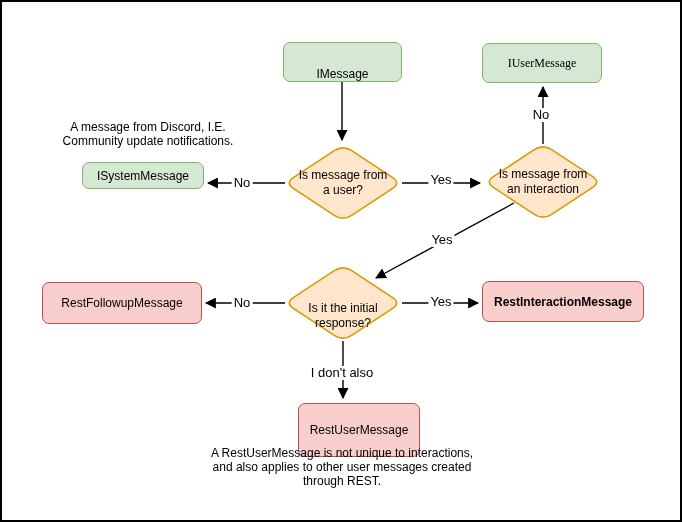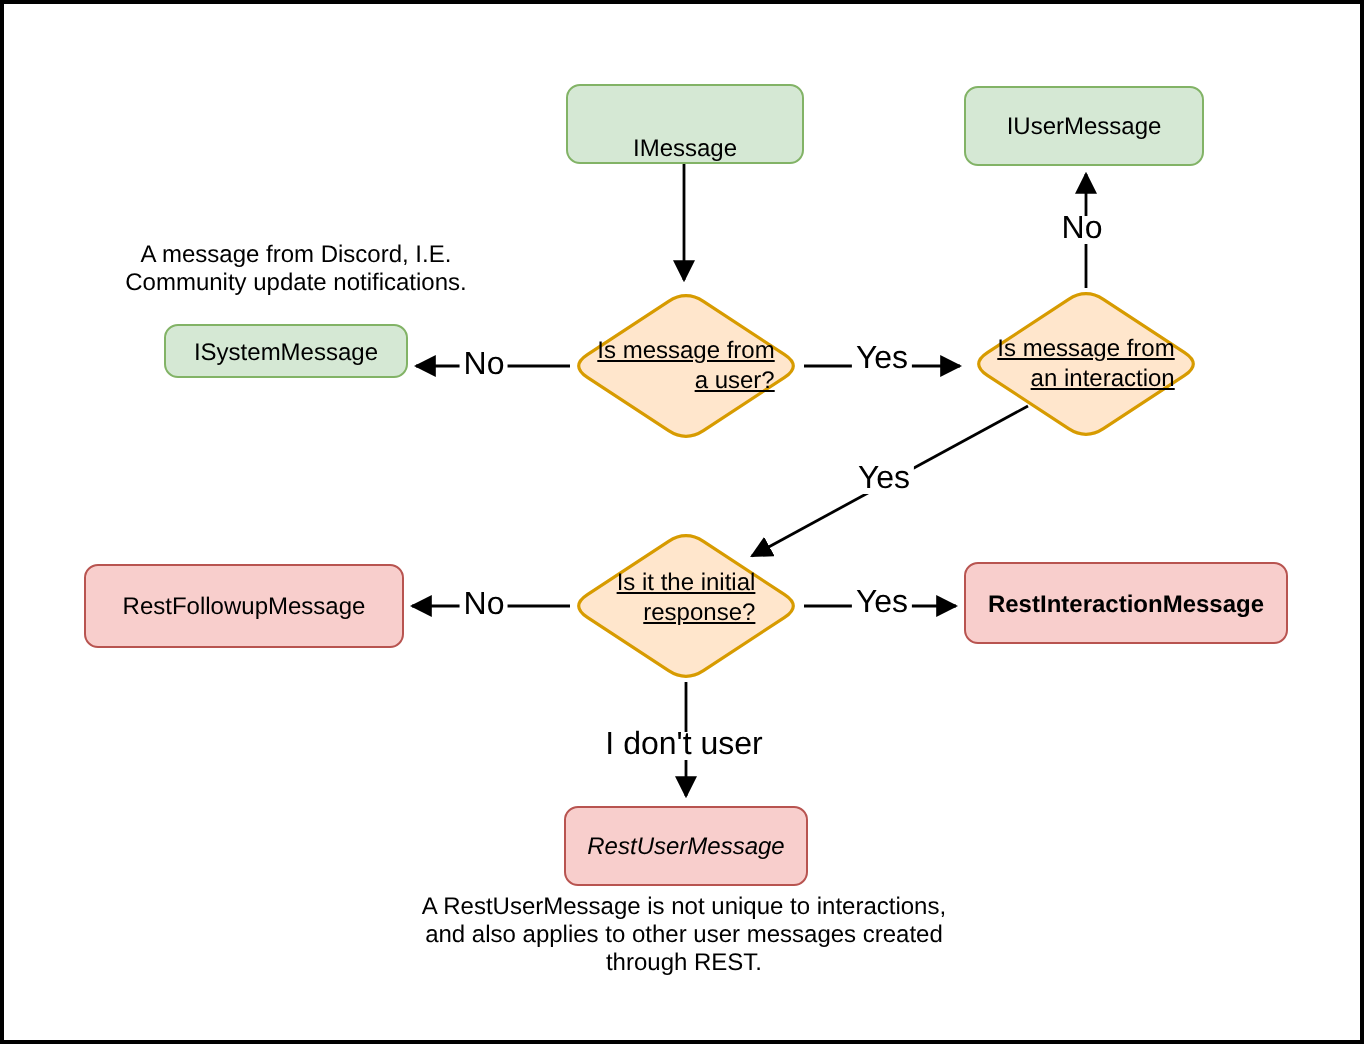--- a/index.html
+++ b/index.html
@@ -29,33 +29,32 @@
     border-radius: 7px;
     font-size: 12px;
     text-align: center;
     box-sizing: border-box;
   }
   .node-green { background: var(--green_fill, #d5e8d4); border: 1.5px solid var(--green_stroke, #82b366); }
   .node-red   { background: var(--red_fill, #f8cecc);   border: 1.5px solid var(--red_stroke, #b85450); }
   .diamond-label {
     position: absolute;
     transform: translate(-50%, -50%);
-    text-align: right;
+    text-align: center;
     font-size: 12px;
     line-height: 15px;
     white-space: pre-line;
     pointer-events: none;
-    text-decoration: underline;
   }
   .edge-label {
     position: absolute;
     transform: translate(-50%, -50%);
     background: var(--background, #ffffff);
     padding: 0 2px;
-    font-size: 16px;
+    font-size: 13px;
     line-height: 14px;
     white-space: nowrap;
   }
   .annotation {
     position: absolute;
     text-align: center;
     font-size: 12px;
     line-height: 14px;
     white-space: pre-line;
   }
@@ -83,54 +82,54 @@
 
     <path class="diamond" d="M349.7,148.7 L390.3,175.3 Q399,181 390.3,186.7 L349.7,213.3 Q341,219 332.3,213.3 L291.7,186.7 Q283,181 291.7,175.3 L332.3,148.7 Q341,143 349.7,148.7 Z"></path>
     <path class="diamond" d="M549.7,147.7 L590.3,174.3 Q599,180 590.3,185.7 L549.7,212.3 Q541,218 532.3,212.3 L491.7,185.7 Q483,180 491.7,174.3 L532.3,147.7 Q541,142 549.7,147.7 Z"></path>
     <path class="diamond" d="M349.7,268.7 L390.3,295.3 Q399,301 390.3,306.7 L349.7,333.3 Q341,339 332.3,333.3 L291.7,306.7 Q283,301 291.7,295.3 L332.3,268.7 Q341,263 349.7,268.7 Z"></path>
   </svg>
 
   <div class="node-box node-green" style="left:281px; top:40px; width:119px; height:40px;align-items:flex-end;">
     <span>IMessage</span>
   </div>
 
-  <div class="node-box node-green" style="left:480px; top:41px; width:120px; height:40px;">
+  <div class="node-box node-green" style="left:480px; top:41px; width:120px; height:40px;font-family:Liberation Serif, serif;">
     <span>IUserMessage</span>
   </div>
 
   <div class="node-box node-green" style="left:80px; top:160px; width:122px; height:27px;">
     <span>ISystemMessage</span>
   </div>
 
   <div class="node-box node-red" style="left:40px; top:280px; width:160px; height:42px;align-items:center;">
     <span>RestFollowupMessage</span>
   </div>
 
   <div class="node-box node-red" style="left:480px; top:279px; width:162px; height:41px;font-weight:bold;">
     <span>RestInteractionMessage</span>
   </div>
 
-  <div class="node-box node-red" style="left:280px; top:401px; width:122px; height:40px;font-style:italic;">
+  <div class="node-box node-red" style="left:296px; top:401px; width:122px; height:54px;">
     <span>RestUserMessage</span>
   </div>
 
   <div class="diamond-label" style="left:341px; top:181px;">Is message from
 a user?</div>
   <div class="diamond-label" style="left:541px; top:180px;">Is message from
 an interaction</div>
-  <div class="diamond-label" style="left:341px; top:297px;">Is it the initial
+  <div class="diamond-label" style="left:341px; top:314px;">Is it the initial
 response?</div>
 
   <div class="edge-label" style="left:240px; top:181px;">No</div>
   <div class="edge-label" style="left:439px; top:178px;">Yes</div>
   <div class="edge-label" style="left:539px; top:113px;">No</div>
   <div class="edge-label" style="left:440px; top:238px;">Yes</div>
   <div class="edge-label" style="left:240px; top:301px;">No</div>
   <div class="edge-label" style="left:439px; top:300px;">Yes</div>
-  <div class="edge-label" style="left:340px; top:371px;">I don't user</div>
+  <div class="edge-label" style="left:340px; top:371px;">I don't also</div>
 
   <div class="annotation" style="left:178px; top:444px; width:324px;">A RestUserMessage is not unique to interactions,
 and also applies to other user messages created
 through REST.</div>
   <div class="annotation" style="left:40px; top:118px; width:212px;">A message from Discord, I.E.
 Community update notifications.</div>
 
 </div>
 
 </body></html>

